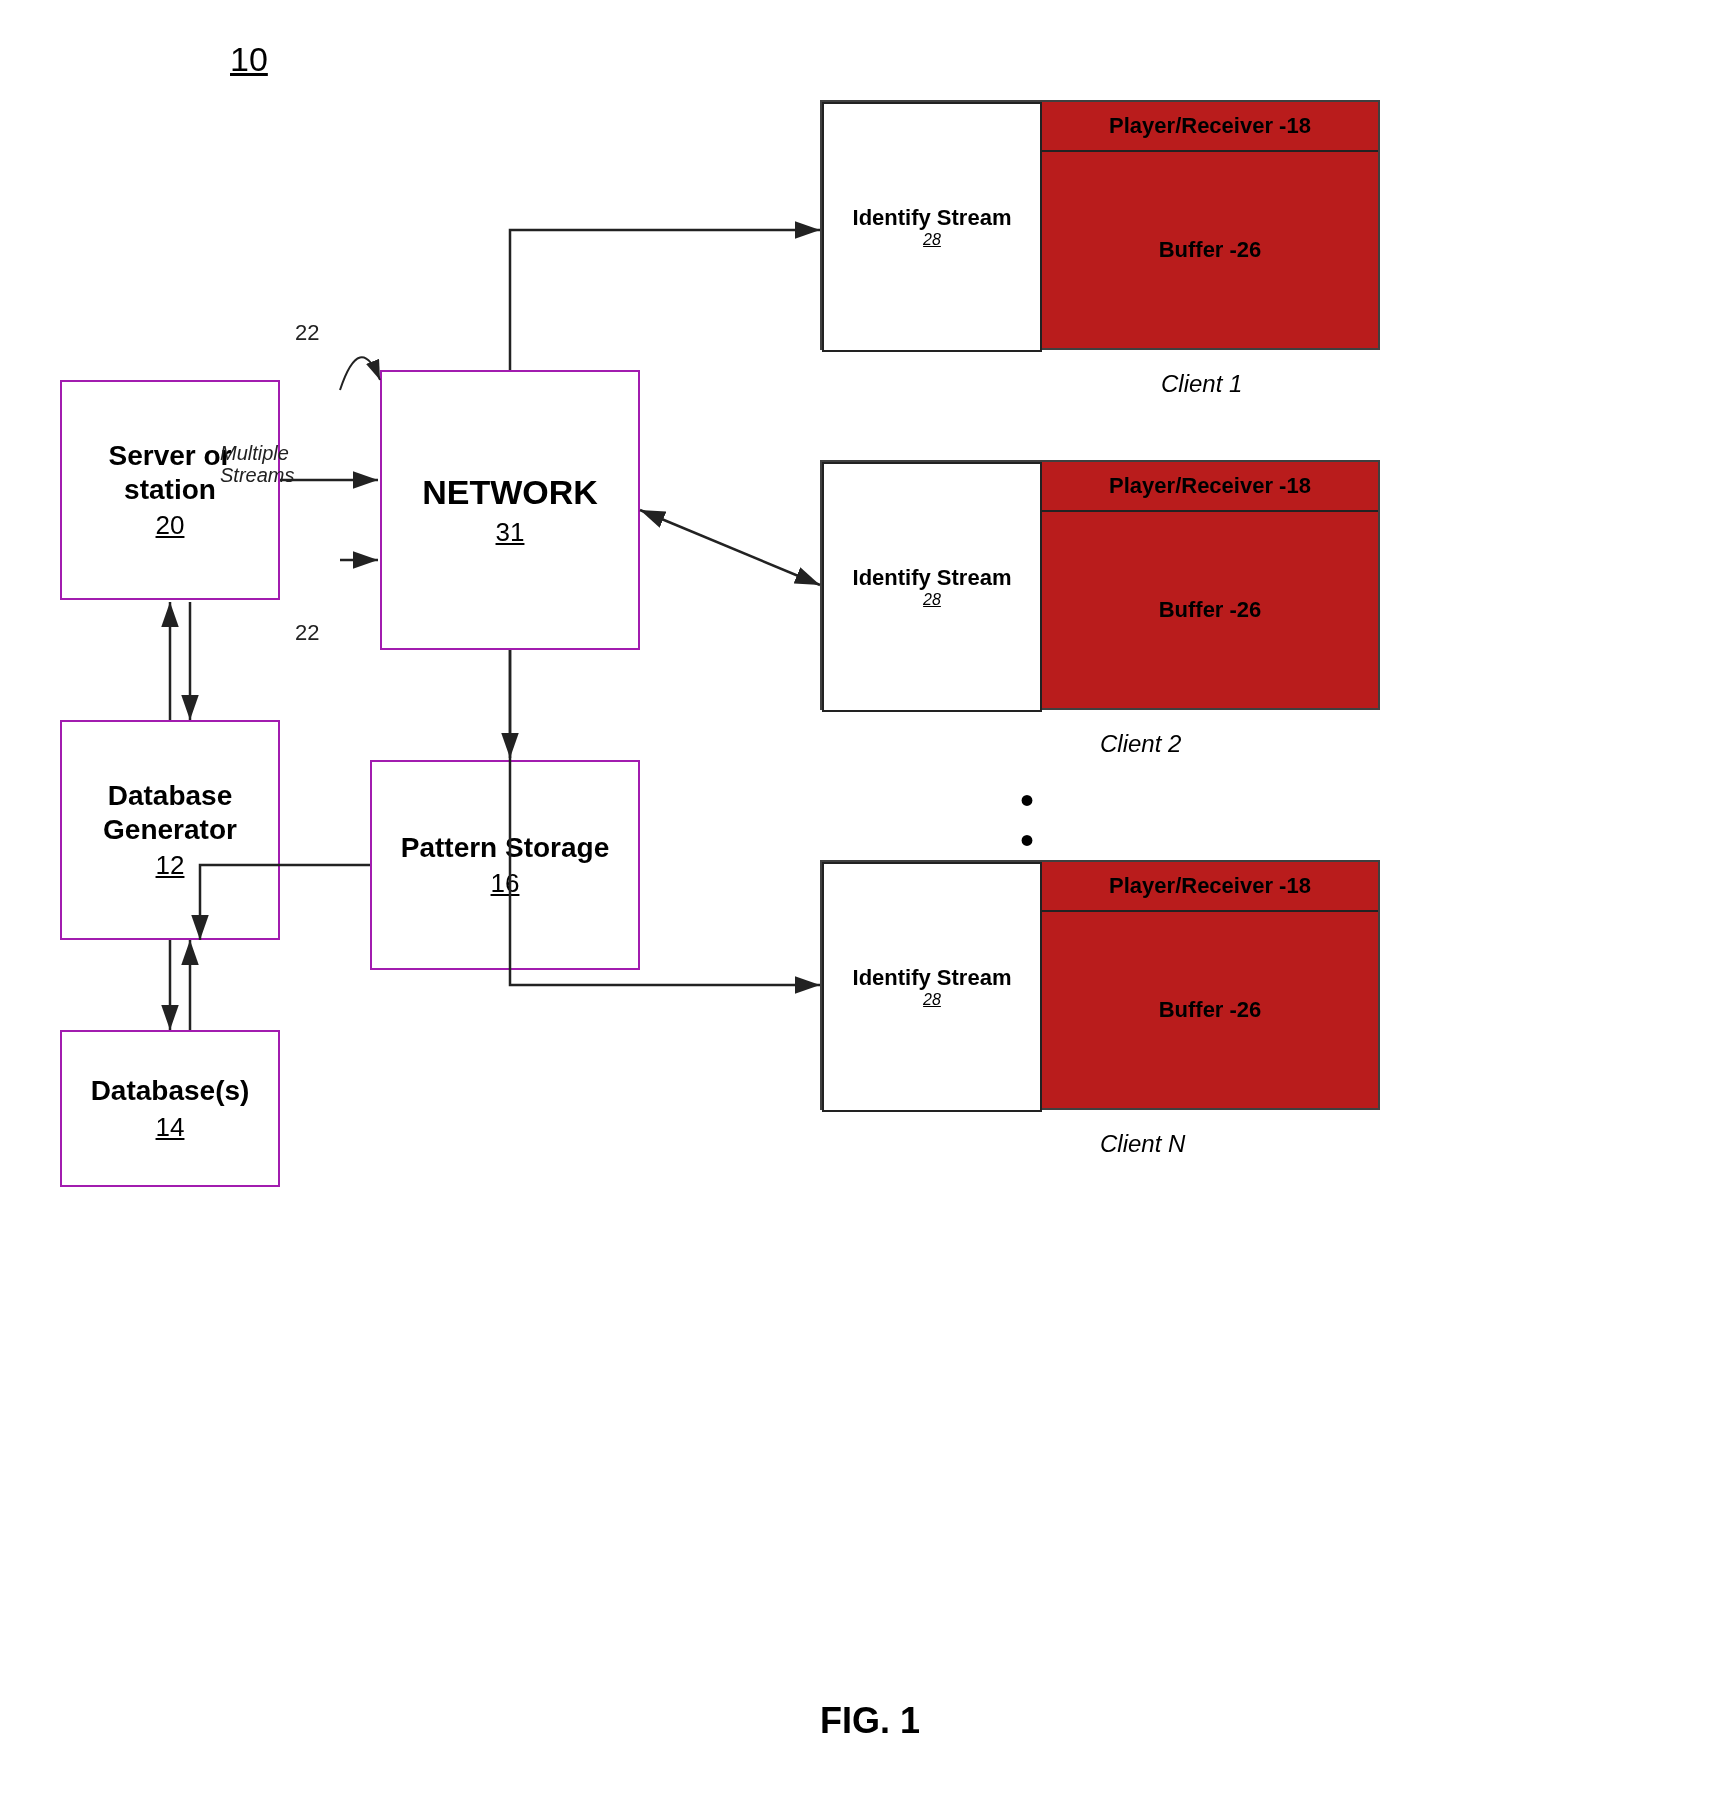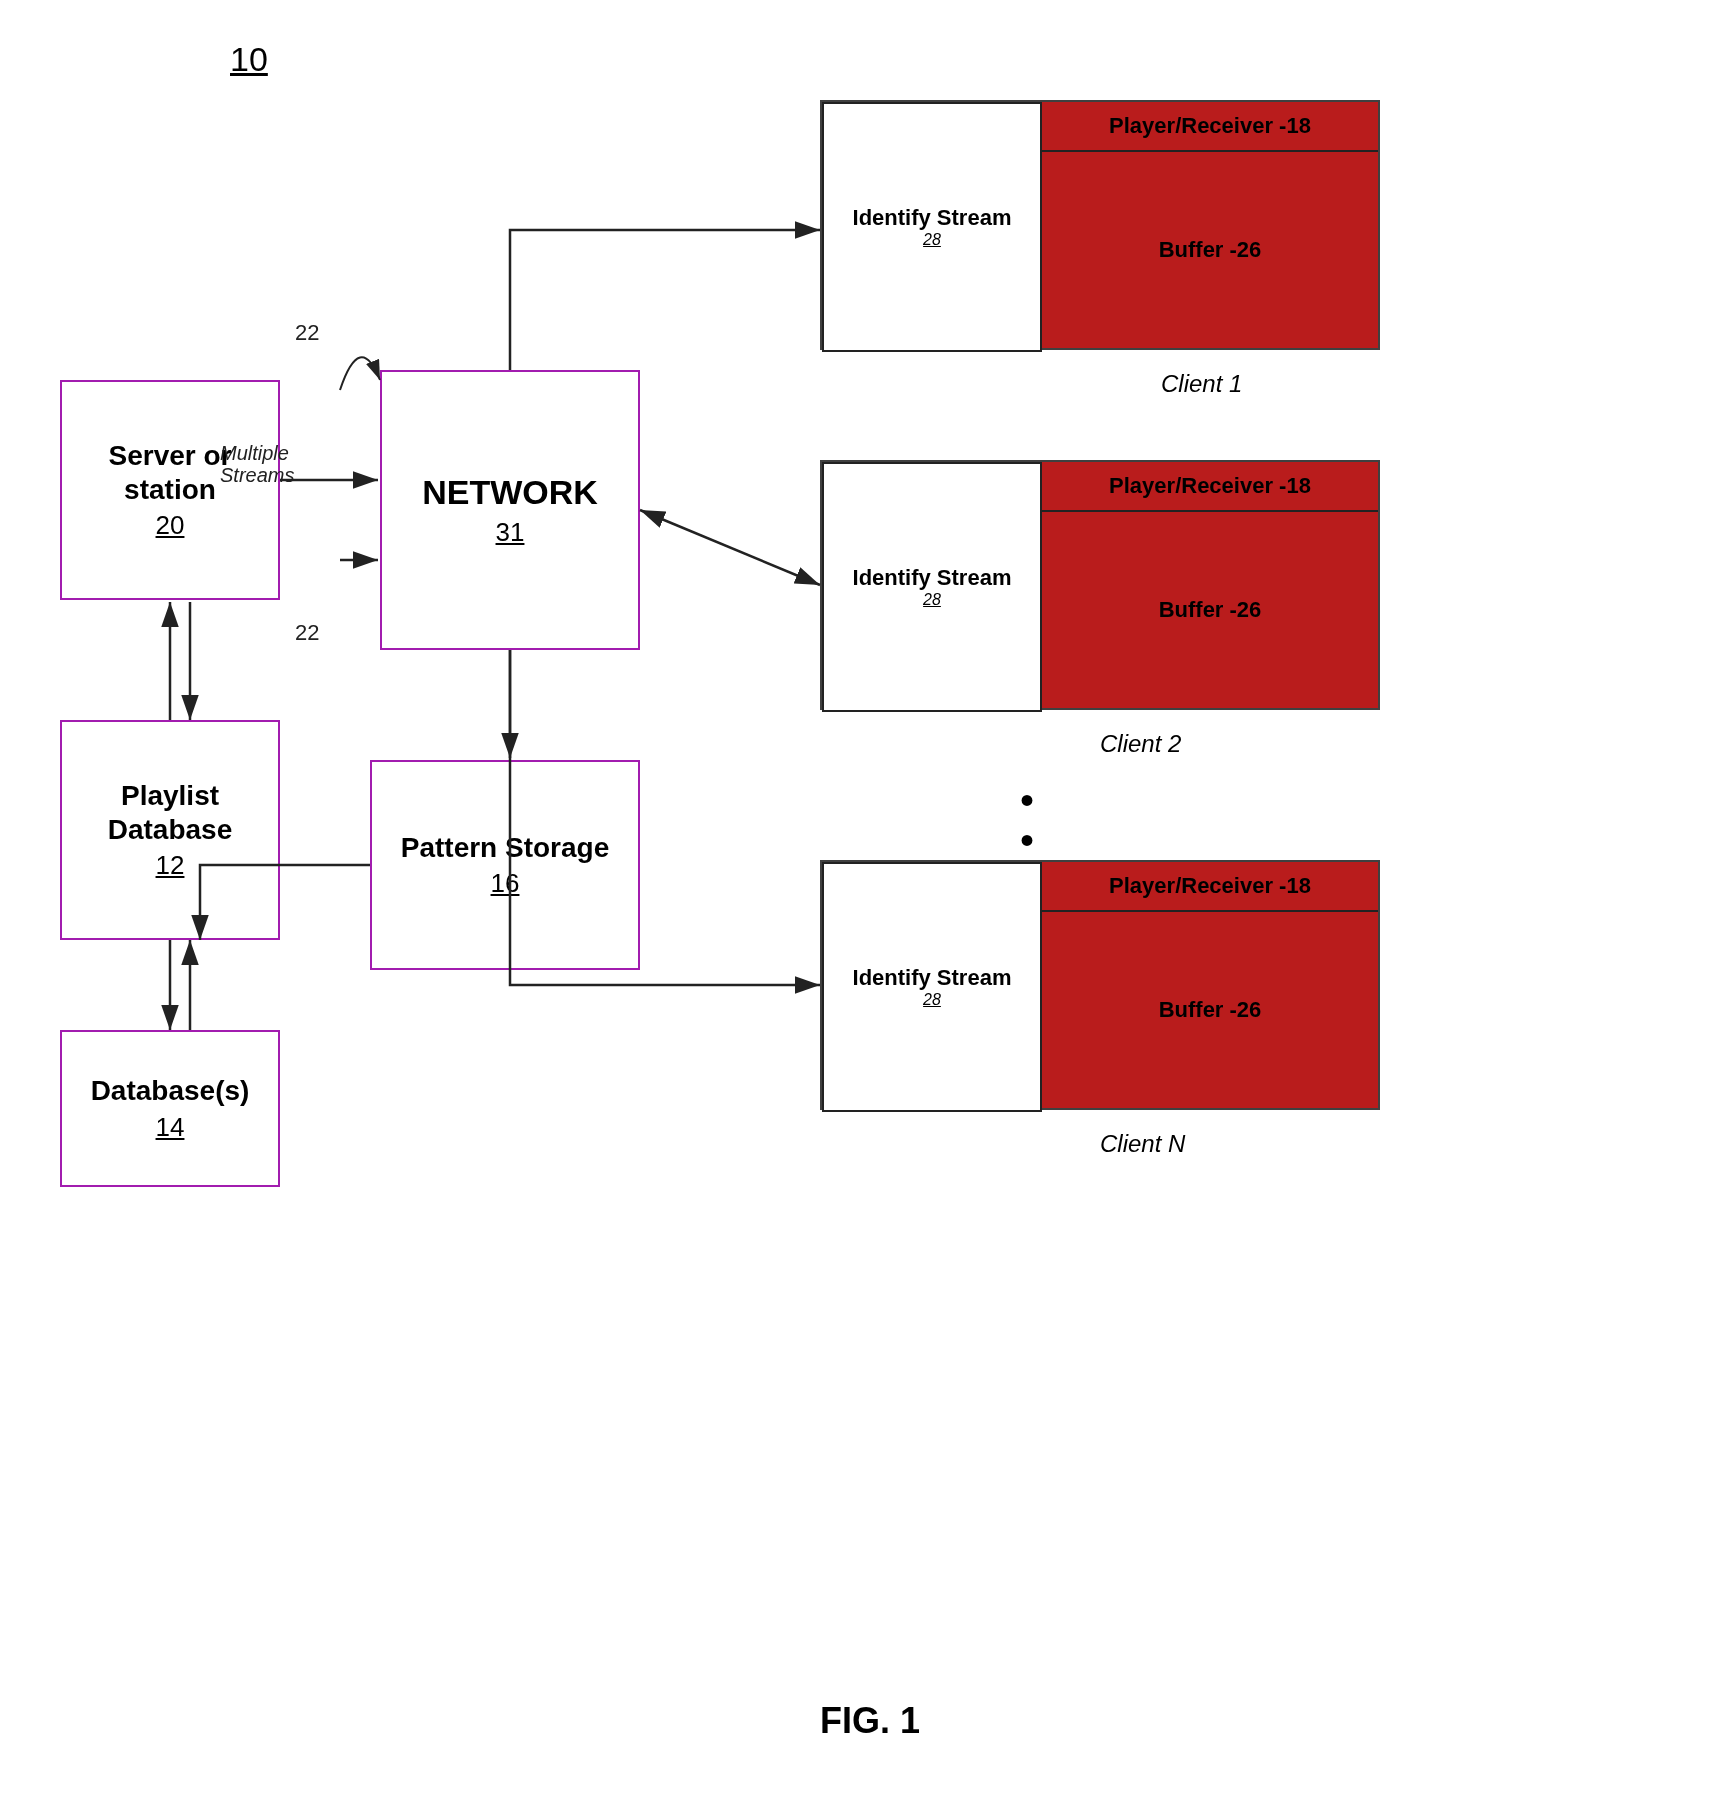--- a/index.html
+++ b/index.html
@@ -95,21 +95,21 @@
 <div class="diagram-container">
 
   <div class="diagram-number" style="left:230px; top:40px;">10</div>
 
   <div class="box" style="left:60px; top:380px; width:220px; height:220px;">
     <span class="box-label">Server or station</span>
     <span class="box-number">20</span>
   </div>
 
   <div class="box" style="left:60px; top:720px; width:220px; height:220px;">
-    <span class="box-label">Playlist Database</span>
+    <span class="box-label">Database Generator</span>
     <span class="box-number">12</span>
   </div>
 
   <div class="box" style="left:60px; top:1030px; width:220px; height:157px;">
     <span class="box-label">Database(s)</span>
     <span class="box-number">14</span>
   </div>
 
   <div class="box" style="left:380px; top:370px; width:260px; height:280px;">
     <span class="box-label" style="font-size:34px;">NETWORK</span>

